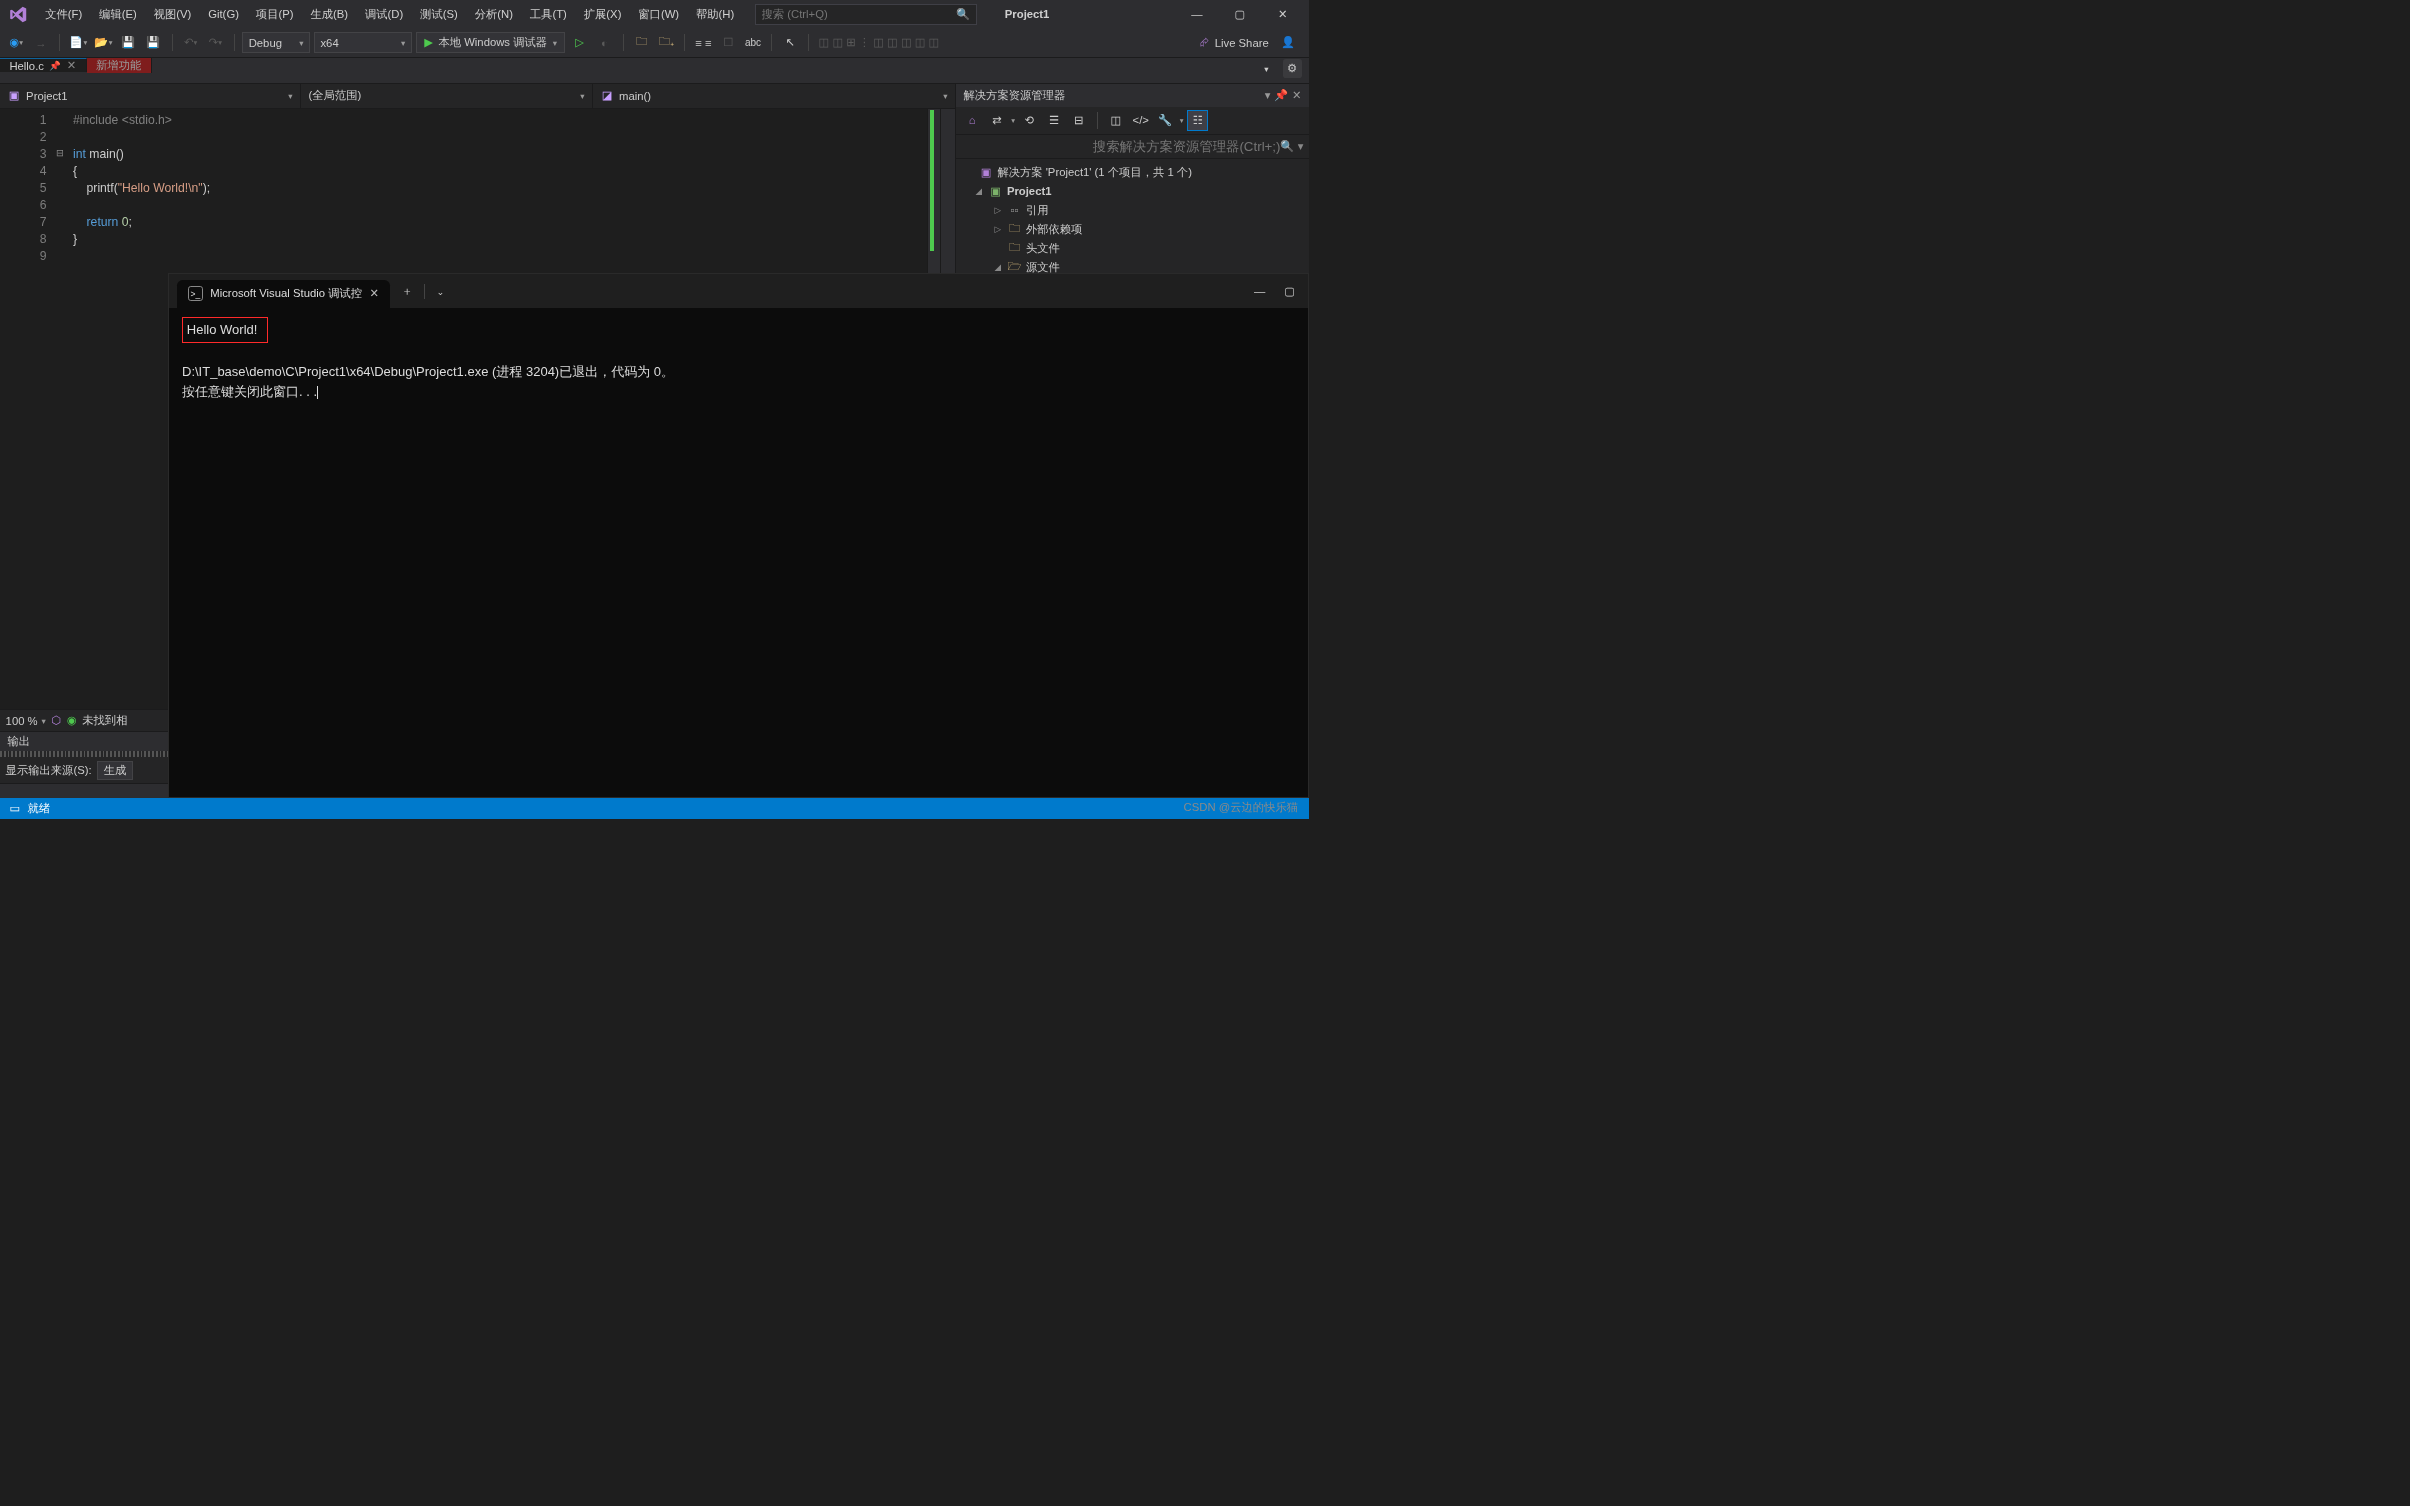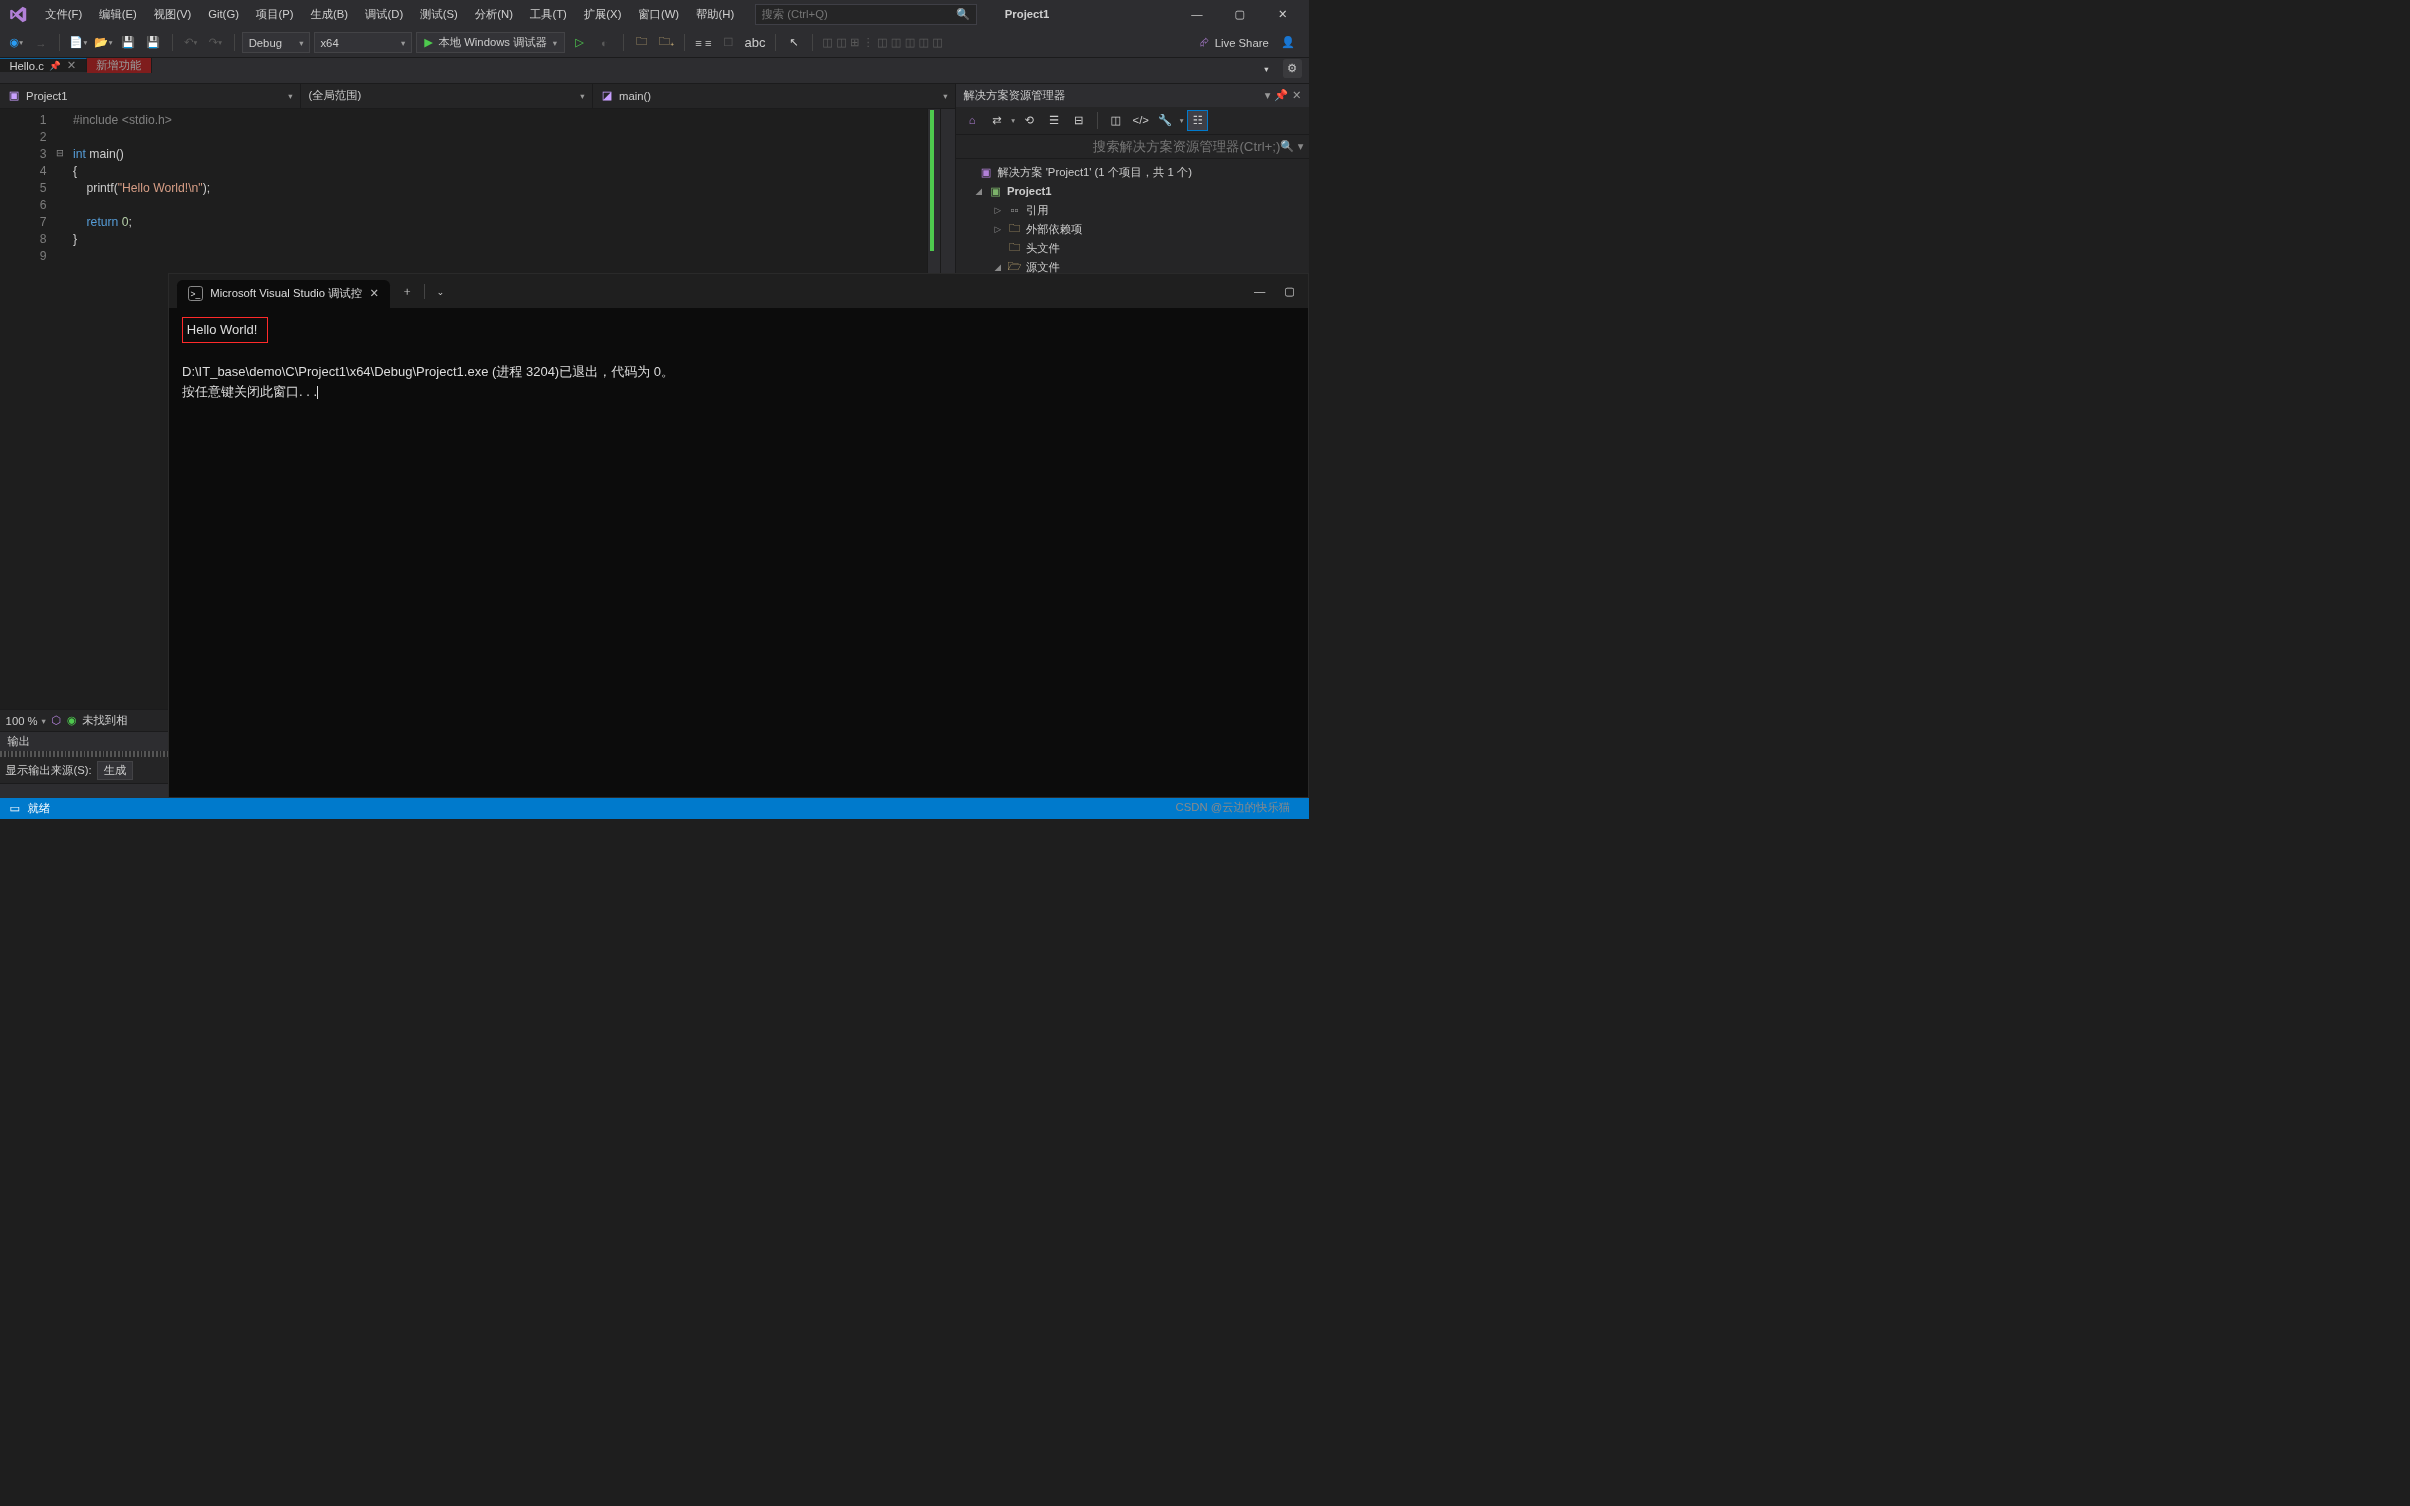--- a/index.html
+++ b/index.html
@@ -104,21 +104,21 @@
   .console-window { position:absolute; top:273px; left:168px; right:0; bottom:21px; background:#0c0c0c; border:0.9px solid #2a2a2a; z-index:20; display:flex; flex-direction:column; }
   .console-titlebar { height:34px; background:#1f1f1f; display:flex; align-items:center; padding:0 7.5px; }
   .console-tab { display:flex; align-items:center; gap:7.5px; background:#0c0c0c; height:28px; padding:0 11.3px; border-radius:5.6px 5.6px 0 0; color:#ddd; margin-top:5.6px; }
   .console-tab .cicon{width:15px;height:15px;border:0.9px solid #888;border-radius:2.8px;display:flex;align-items:center;justify-content:center;font-size:8.5px;}
   .console-tab .cclose{color:#bbb;cursor:pointer;}
   .ct-controls{display:flex;align-items:center;gap:11.3px;margin-left:11.3px;color:#ccc;}
   .cwin-controls{margin-left:auto;display:flex;gap:19px;color:#ccc;padding-right:5.6px;}
   .console-body { flex:1; padding:9.4px 13px; font-family:Consolas,"Cascadia Mono",monospace; font-size:13px; color:#ddd; line-height:20px; position:relative; }
   .hl-box{border:0.9px solid #ff2a2a; padding:1.9px 9.4px 1.9px 3.8px; display:inline-block;}
   .cursor{display:inline-block;width:0.9px;height:13px;background:#ddd;vertical-align:middle;}
-  .watermark{position:absolute;bottom:3.8px;right:19px;color:#8a8a8a;font-size:11.3px;font-family:"Segoe UI","Microsoft YaHei",sans-serif; z-index:30;}
+  .watermark{position:absolute;bottom:3.8px;right:11px;color:#8a8a8a;font-size:11.3px;font-family:"Segoe UI","Microsoft YaHei",sans-serif; z-index:30;}
 
   
   .arrow-overlay{position:absolute;inset:0;pointer-events:none;z-index:25;}
 </style>
 </head>
 <body>
 
 <div class="menubar">
   <span class="vs-logo">
     <svg viewBox="0 0 32 32">
@@ -176,21 +176,21 @@
       <span class="dd" style="font-size:8.5px;color:#999;">▾</span>
     </div>
   <span class="tbtn" style="color:#4ec94e;">▷</span>
   <span class="tbtn dim">◐</span>
   <span class="tsep"></span>
   <span class="tbtn" style="color:#d7ba7d;">🗀</span>
   <span class="tbtn" style="color:#d7ba7d;">🗀₊</span>
   <span class="tsep"></span>
   <span class="tbtn">≡ ≡</span>
   <span class="tbtn dim">☐</span>
-  <span class="tbtn" style="font-size:13px;">abc</span>
+  <span class="tbtn" style="font-size:10px;">abc</span>
   <span class="tsep"></span>
   <span class="tbtn">↖</span>
   <span class="tsep"></span>
   <span class="tbtn dim">◫ ◫ ⊞ ⋮ ◫ ◫ ◫ ◫ ◫</span>
   <div class="liveshare">
     <span class="abicon">⮳</span>
     <span>Live Share</span>
     <span style="margin-left:7.5px;">👤</span>
   </div>
 </div>

